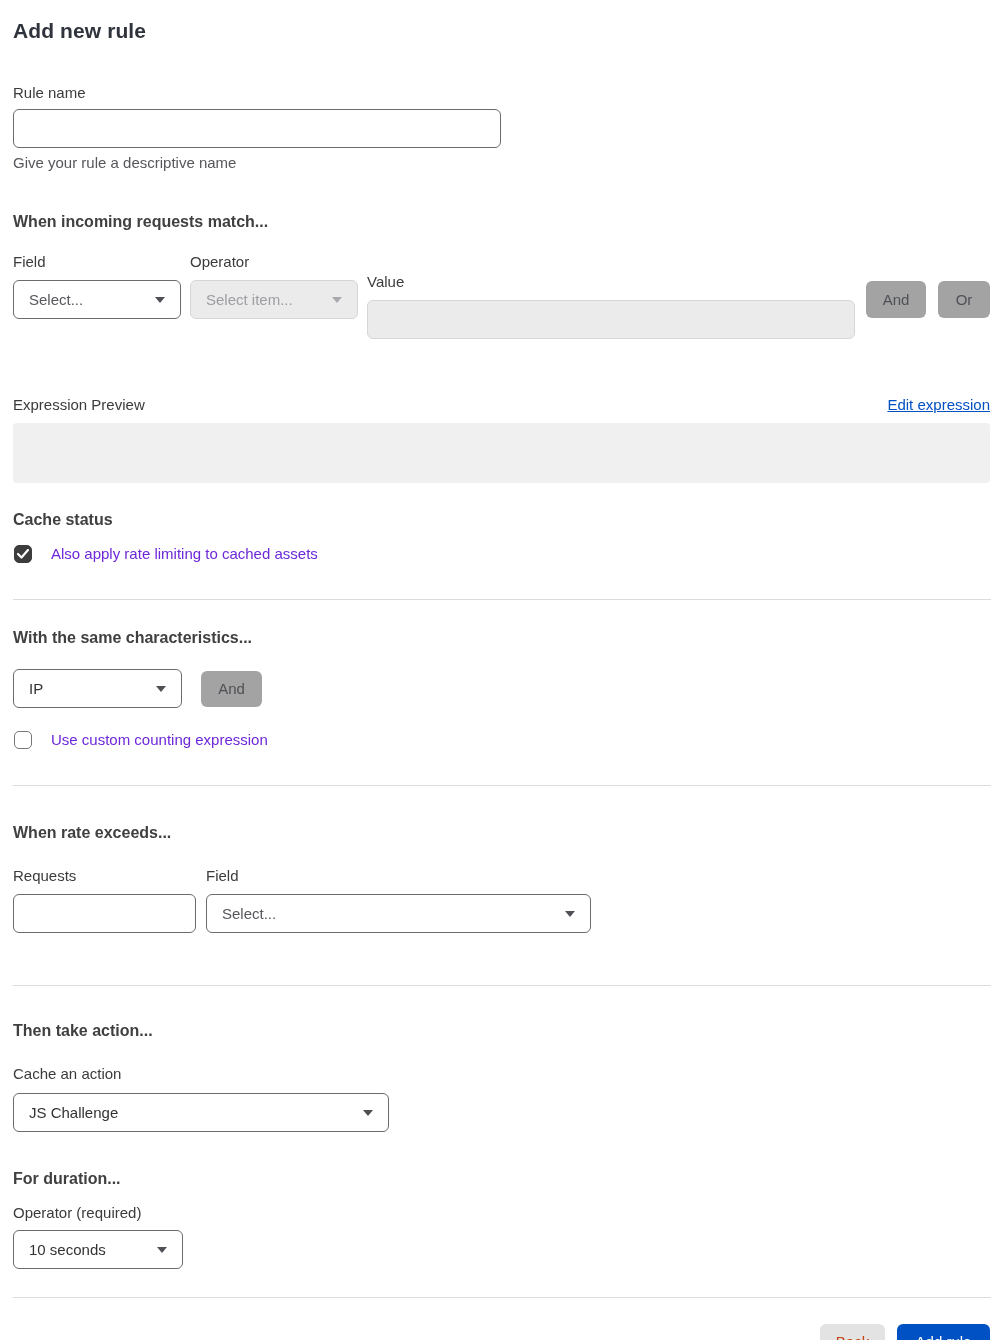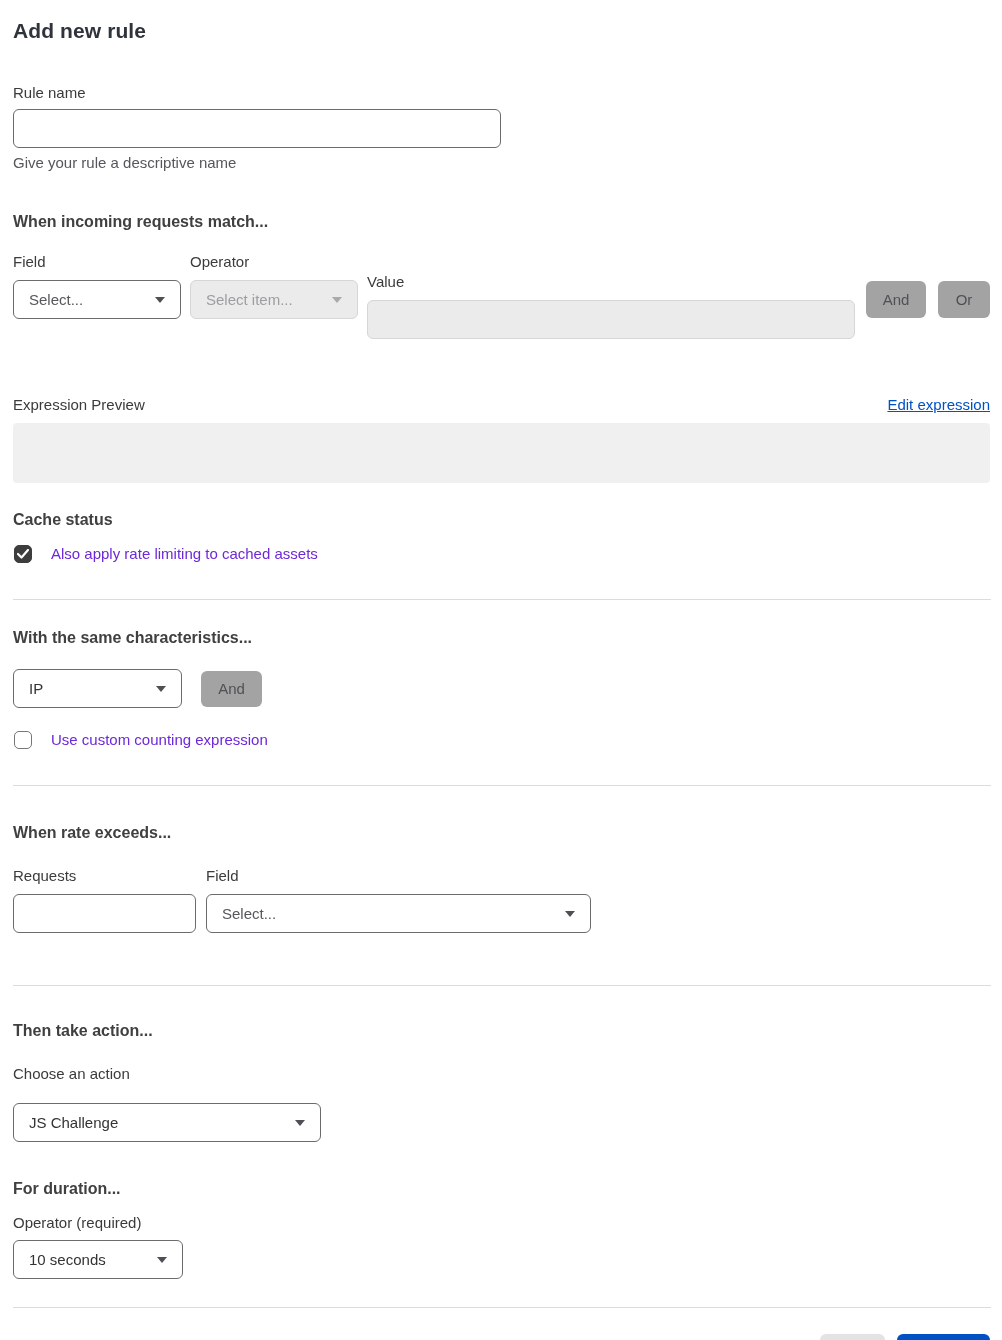--- a/index.html
+++ b/index.html
@@ -157,21 +157,21 @@
     width: 978px;
   }
   .char-row { display: flex; align-items: center; margin-top: 21px; }
   .char-row .select { width: 169px; }
   .char-row .gray-btn { width: 61px; height: 36px; margin-left: 19px; }
   .rate-row { display: flex; margin-top: 24px; }
   .rate-col .field-label { margin-bottom: 10px; }
   .rate-col.requests-col { width: 183px; margin-right: 10px; }
   .rate-col.period-col { width: 385px; }
   .rate-col .select, .rate-col input.text-input { width: 100%; }
-  .action-select { width: 308px; margin-top: 21px; gap: 20px; }
+  .action-select { width: 376px; margin-top: 11px; gap: 20px; }
   .duration-select { width: 170px; margin-top: 9px; }
   .footer {
     display: flex;
     justify-content: flex-end;
     align-items: center;
     margin-top: 26px;
   }
   .back-btn {
     width: 65px;
     height: 34px;
@@ -294,21 +294,21 @@
       <div class="select">
         <span class="sel-text">Select...</span>
         <span class="chev"></span>
       </div>
     </div>
   </div>
 
   <hr class="divider mt-div3">
 
   <h2 class="section-heading mt-action-heading">Then take action...</h2>
-  <label class="field-label mt-action-label">Choose an action</label>
+  <label class="field-label mt-action-label">Cache an action</label>
   <div class="select has-value action-select">
     <span class="sel-text">JS Challenge</span>
     <span class="chev"></span>
   </div>
 
   <h2 class="section-heading mt-duration-heading">For duration...</h2>
   <label class="field-label mt-duration-label">Operator (required)</label>
   <div class="select has-value duration-select">
     <span class="sel-text">10 seconds</span>
     <span class="chev"></span>

